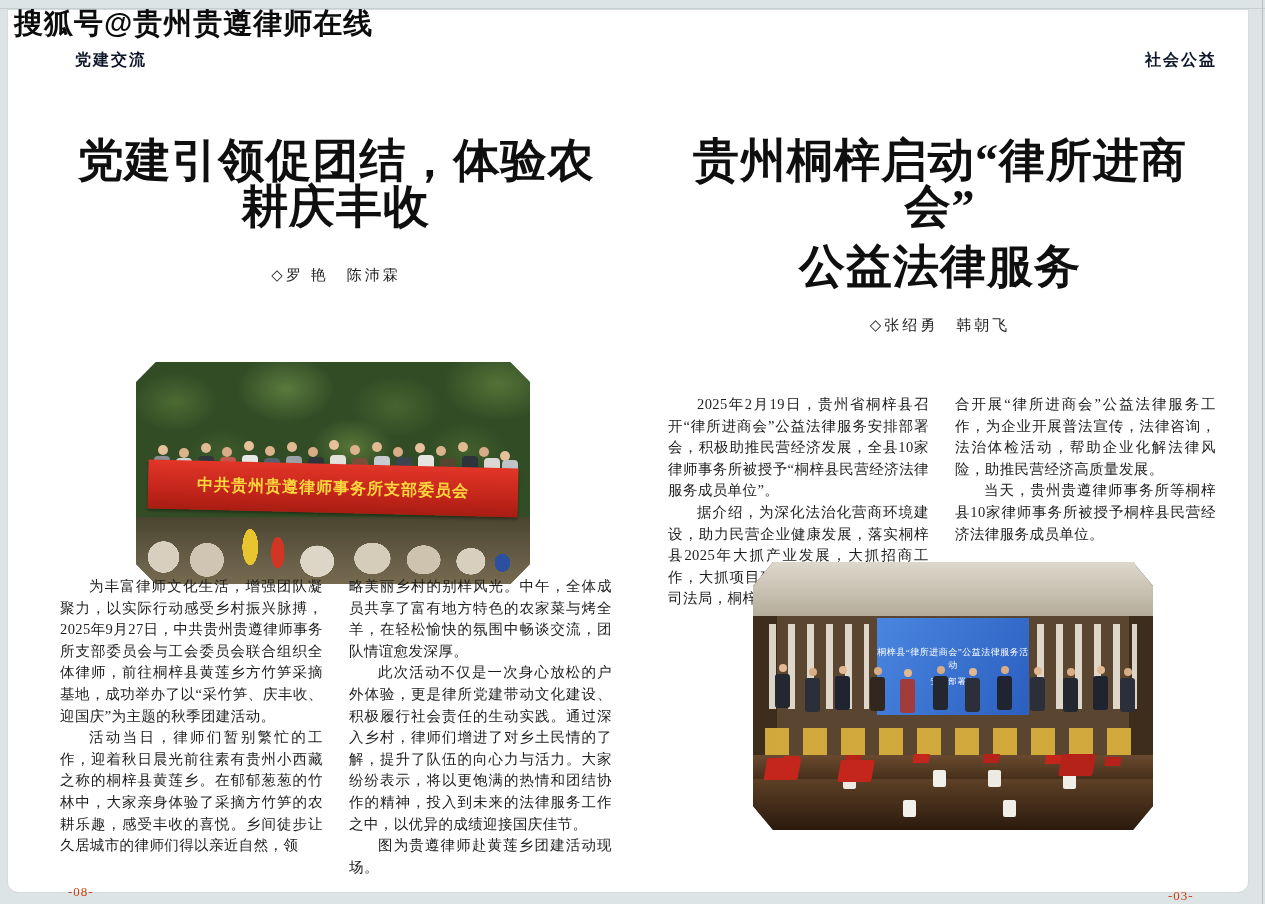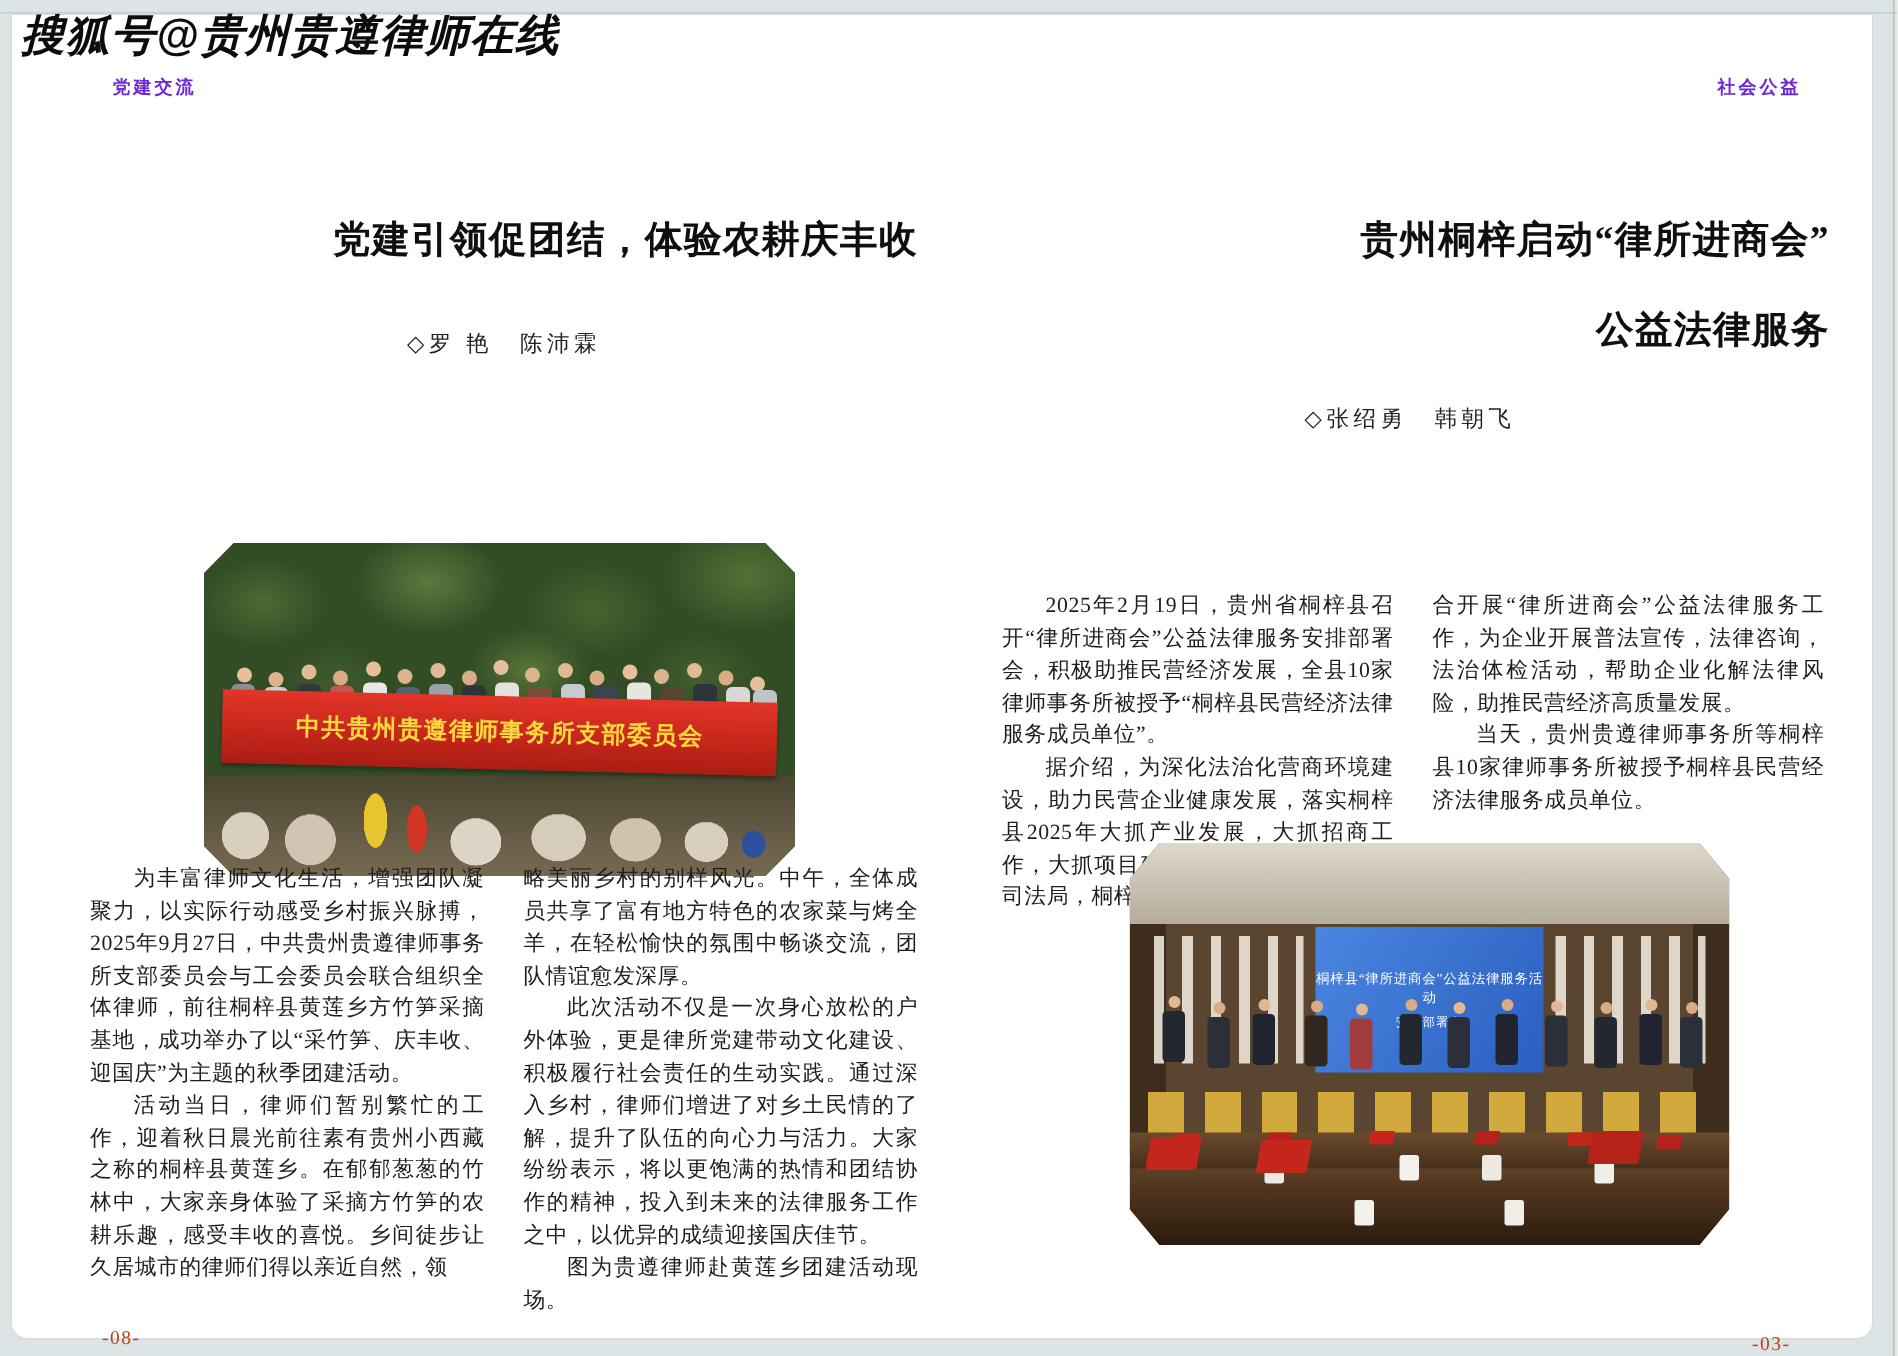--- a/index.html
+++ b/index.html
@@ -12,35 +12,35 @@
     position:absolute;left:8px;top:10px;width:1240px;height:882px;
     background:#ffffff;border-radius:0 0 10px 10px;
     box-shadow:0 0 0 1px rgba(0,0,0,0.03);
   }
   .window-edge{position:absolute;right:2px;top:0;bottom:0;width:1px;background:#b9bfc1;}
   .top-seam{position:absolute;left:0;top:8px;width:100%;height:1px;background:#c7ced0;}
 
   .watermark{
     position:absolute;left:6px;top:-6px;
     font-family:"Liberation Sans","DejaVu Sans",sans-serif;
-    font-weight:900;font-size:29px;letter-spacing:1px;color:#0c0c0c;font-style:italic;
+    font-weight:900;font-size:29px;letter-spacing:1px;color:#0c0c0c;
   }
   .sec-head{
     position:absolute;top:40px;
     font-family:"Liberation Sans","DejaVu Sans",sans-serif;
-    font-size:12px;font-weight:700;color:#6d28d9;letter-spacing:2px;
+    font-size:16px;font-weight:700;color:#0f172a;letter-spacing:2px;
   }
   .sec-head.left{left:67px;}
   .sec-head.right{left:1137px;}
 
   .article-head{position:absolute;text-align:center;color:#0f0f0f;}
   .lp-head{left:52px;top:128px;width:552px;}
   .rp-head{left:652px;top:128px;width:560px;}
   .article-head h1{
-    margin:0;font-size:25px;line-height:46px;font-weight:700;letter-spacing:1px;text-align:right;
+    margin:0;font-size:46px;line-height:46px;font-weight:700;letter-spacing:1px;
   }
   .article-head h2{
     margin:12px 0 0 0;font-size:20px;line-height:26px;font-weight:700;letter-spacing:1px;
   }
   .rp-head h1 + h1{margin-top:14px;font-family:Liberation Serif, serif;}
   .authors{margin-top:36px;font-size:15px;color:#222;letter-spacing:3px;}
   .rp-head .authors{margin-top:26px;}
 
   .cols{position:absolute;display:flex;gap:26px;}
   .lp-cols{left:52px;top:566px;width:552px;}

